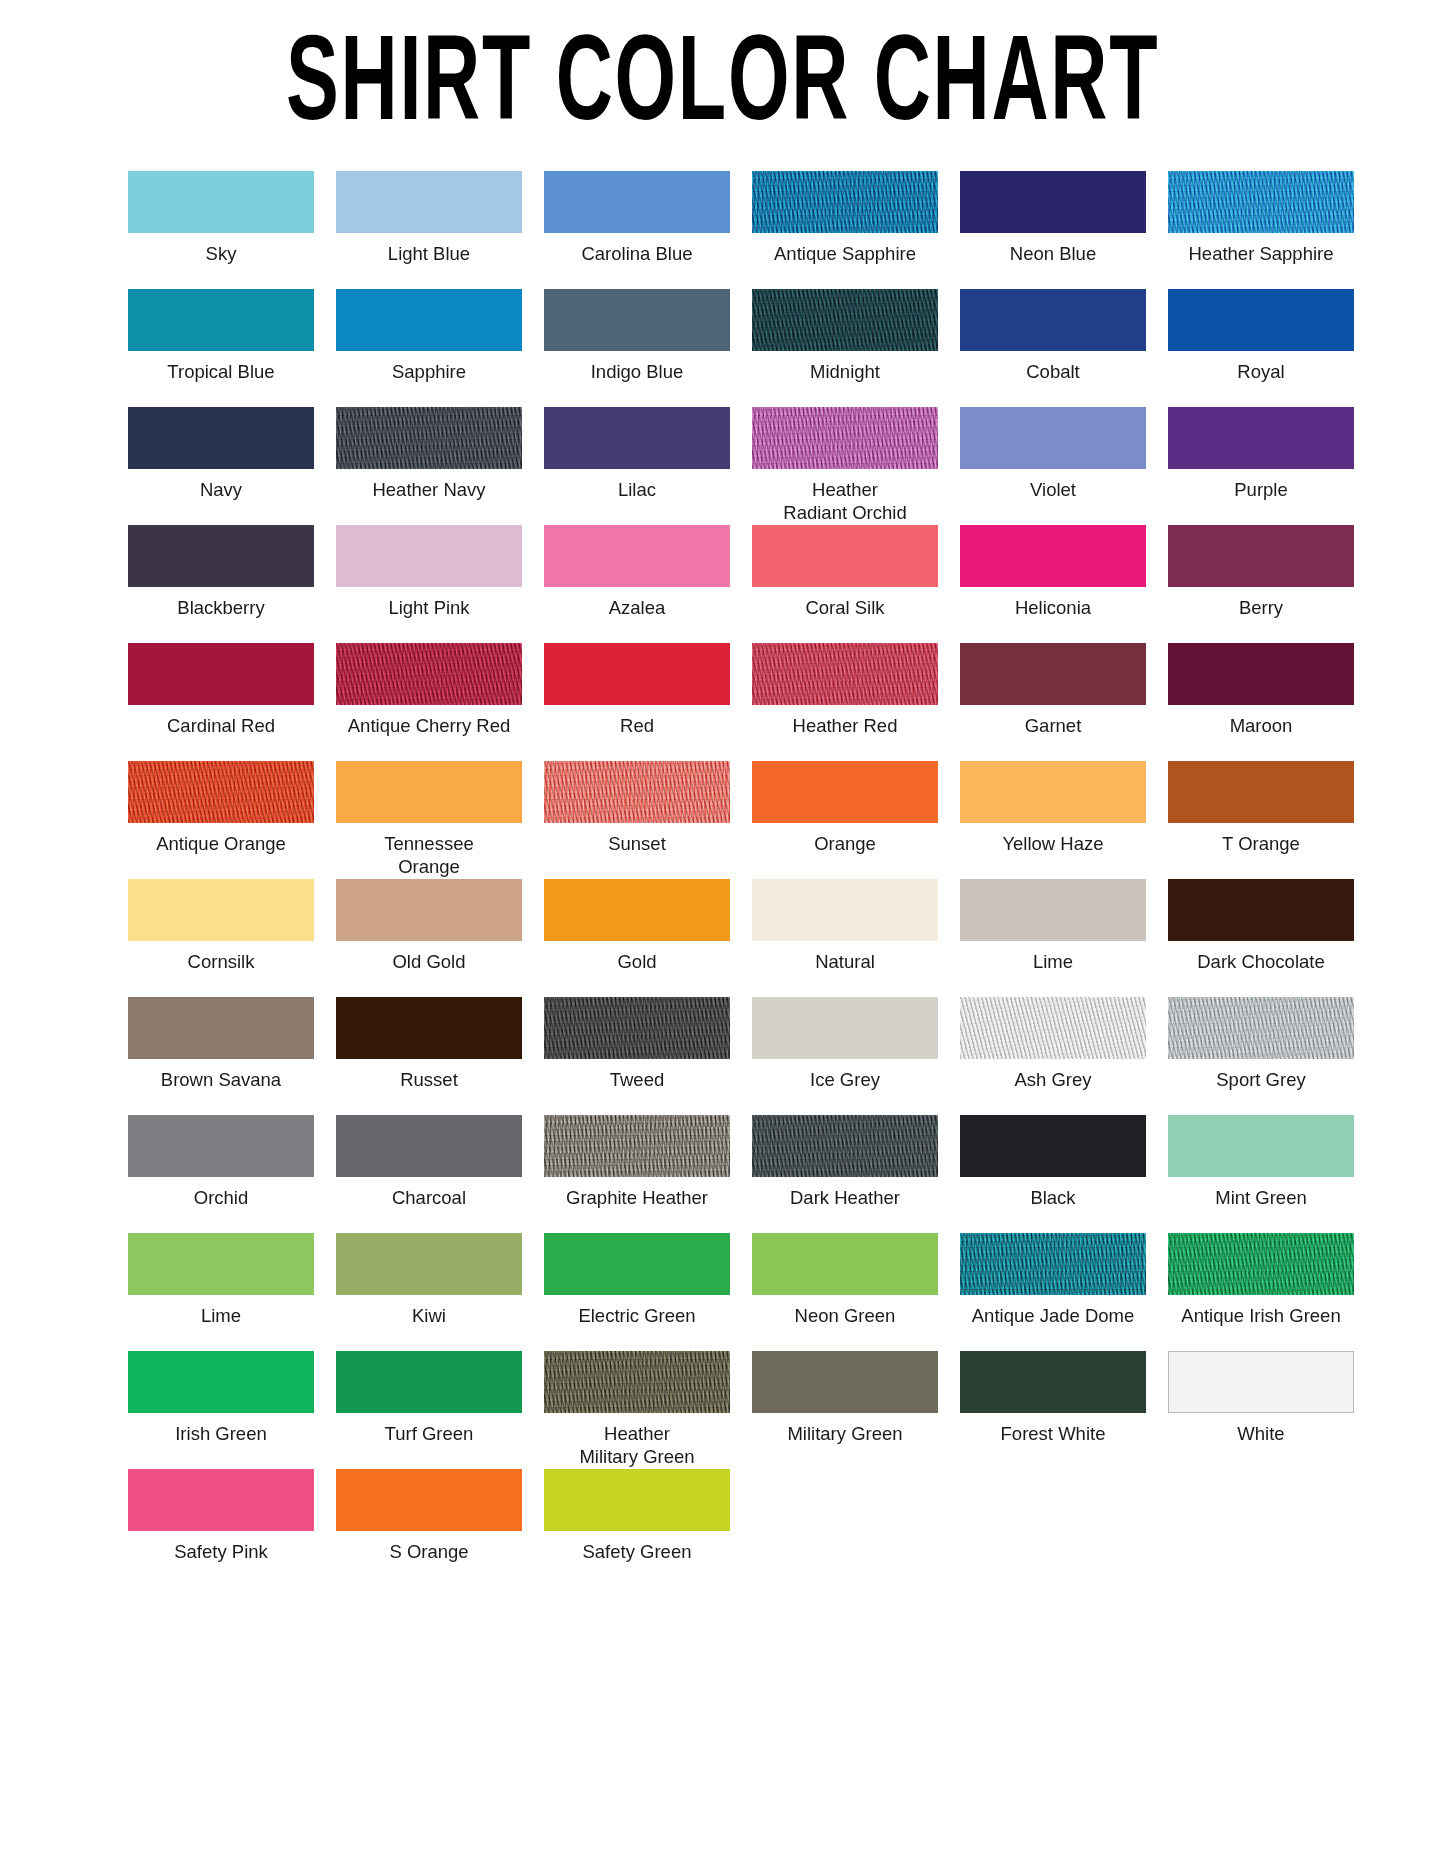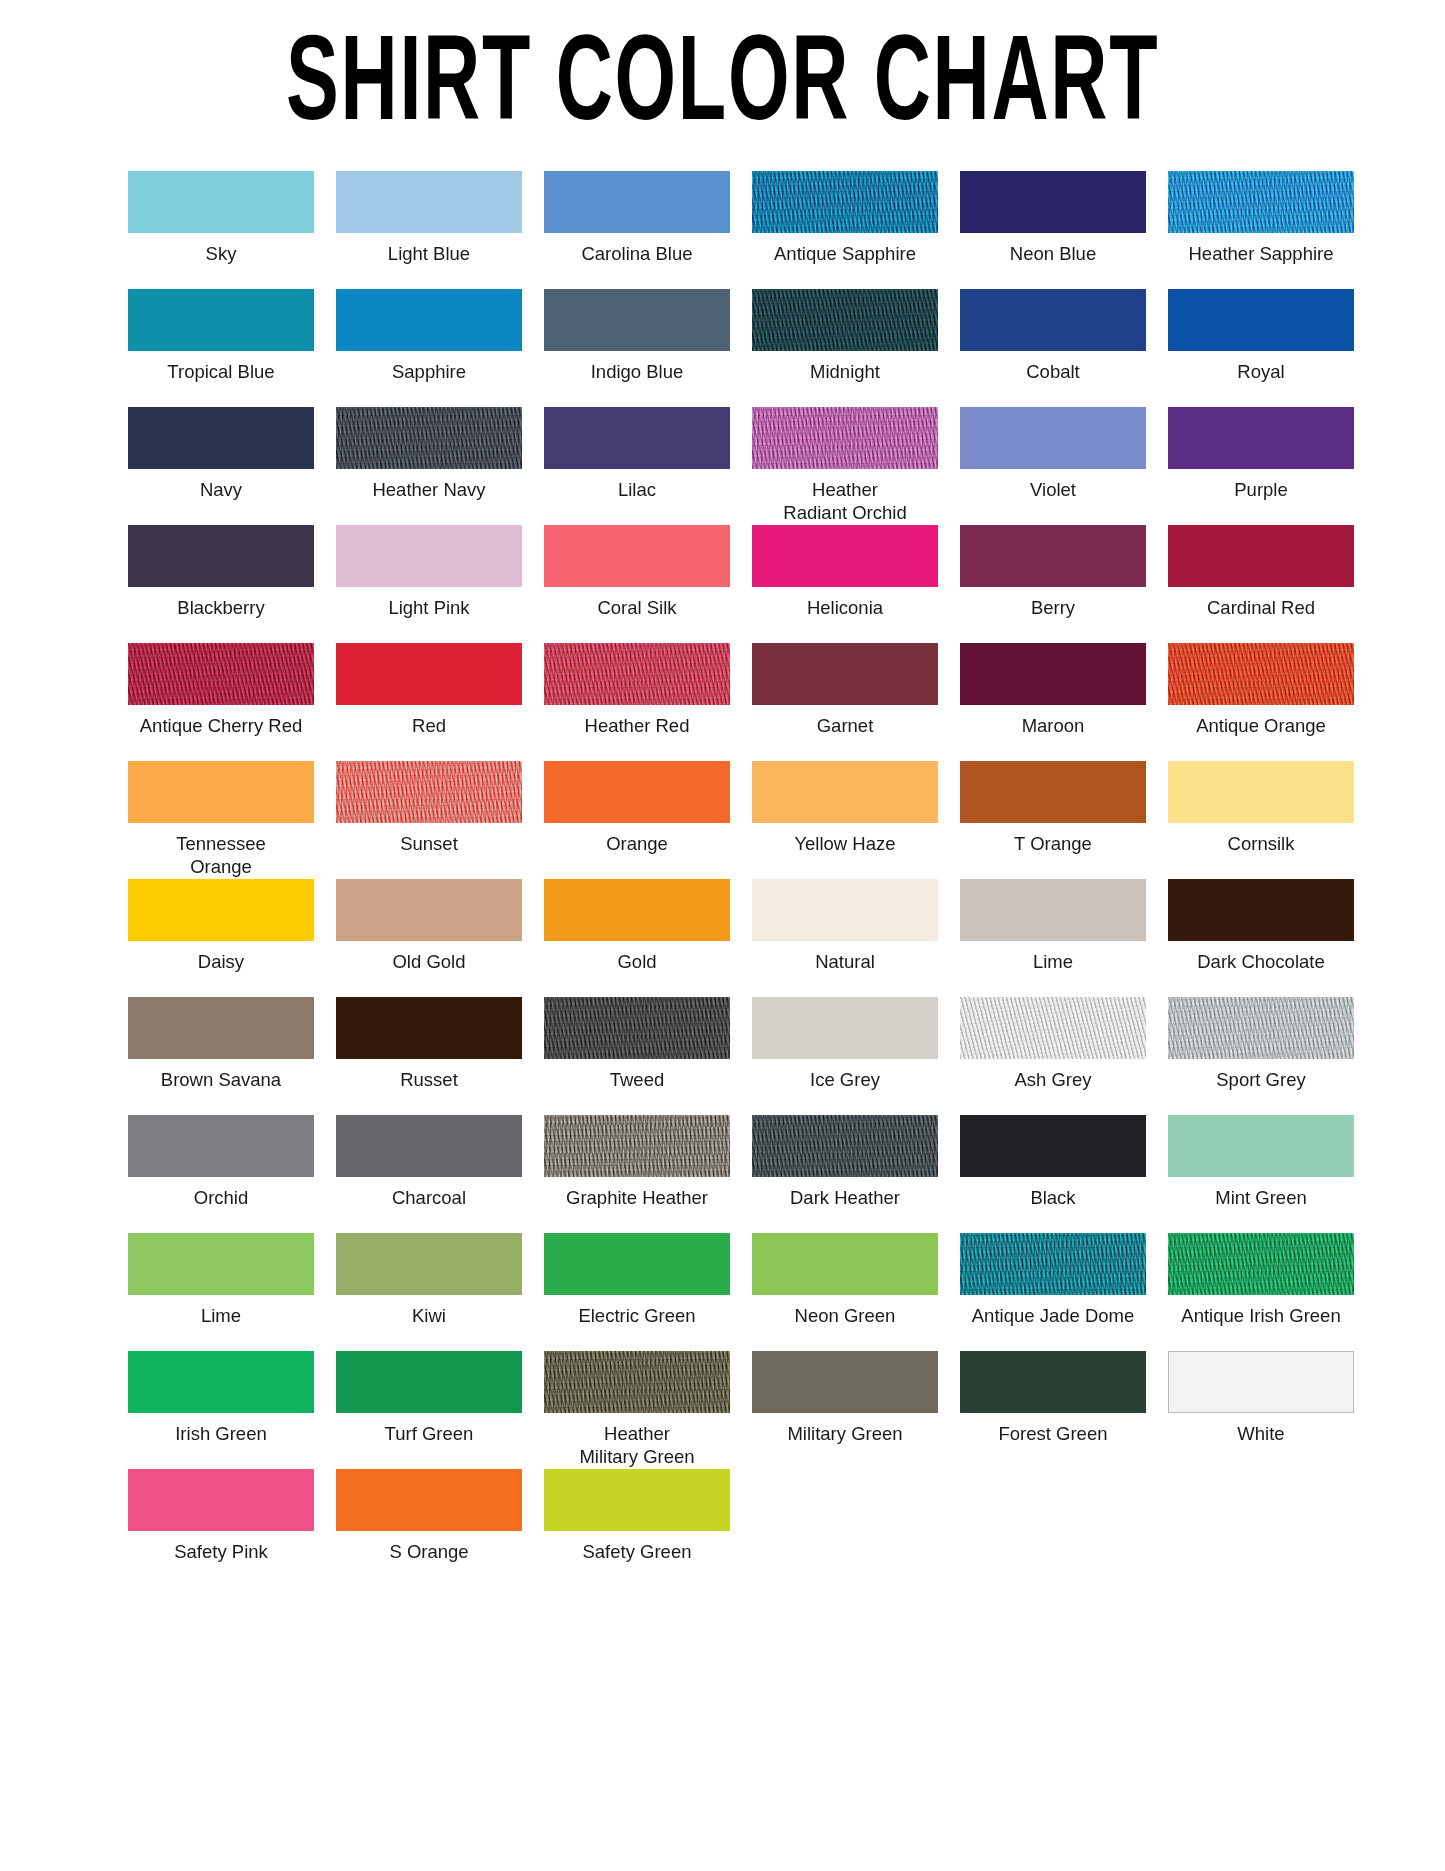--- a/index.html
+++ b/index.html
@@ -218,20 +218,24 @@
       </div>
       <div class="cell">
         <div class="swatch" style="background: rgb(59, 52, 73);"></div>
         <div class="label">Blackberry</div>
       </div>
       <div class="cell">
         <div class="swatch" style="background: rgb(224, 187, 212);"></div>
         <div class="label">Light Pink</div>
       </div>
       <div class="cell">
+        <div class="swatch" style="background: rgb(240, 118, 168);"></div>
+        <div class="label">Azalea</div>
+      </div>
+      <div class="cell">
         <div class="swatch" style="background: rgb(244, 99, 110);"></div>
         <div class="label">Coral Silk</div>
       </div>
       <div class="cell">
         <div class="swatch" style="background: rgb(232, 25, 123);"></div>
         <div class="label">Heliconia</div>
       </div>
       <div class="cell">
         <div class="swatch" style="background: rgb(125, 43, 81);"></div>
         <div class="label">Berry</div>
@@ -283,24 +287,20 @@
       </div>
       <div class="cell">
         <div class="swatch" style="background: rgb(176, 84, 32);"></div>
         <div class="label">T Orange</div>
       </div>
       <div class="cell">
         <div class="swatch" style="background: rgb(251, 225, 137);"></div>
         <div class="label">Cornsilk</div>
       </div>
       <div class="cell">
-        <div class="swatch" style="background: rgb(252, 203, 0);"></div>
-        <div class="label">Daisy</div>
-      </div>
-      <div class="cell">
         <div class="swatch" style="background: rgb(204, 163, 135);"></div>
         <div class="label">Old Gold</div>
       </div>
       <div class="cell">
         <div class="swatch" style="background: rgb(244, 154, 27);"></div>
         <div class="label">Gold</div>
       </div>
       <div class="cell">
         <div class="swatch" style="background: rgb(245, 234, 222);"></div>
         <div class="label">Natural</div>
@@ -397,21 +397,21 @@
         <div class="swatch heather" style="background: rgb(94, 92, 69);"></div>
         <div class="label">Heather
 Military Green</div>
       </div>
       <div class="cell">
         <div class="swatch" style="background: rgb(110, 107, 92);"></div>
         <div class="label">Military Green</div>
       </div>
       <div class="cell">
         <div class="swatch" style="background: rgb(42, 63, 51);"></div>
-        <div class="label">Forest Green</div>
+        <div class="label">Forest White</div>
       </div>
       <div class="cell">
         <div class="swatch bordered" style="background: rgb(242, 243, 245);"></div>
         <div class="label">White</div>
       </div>
       <div class="cell">
         <div class="swatch" style="background: rgb(239, 80, 136);"></div>
         <div class="label">Safety Pink</div>
       </div>
       <div class="cell">

